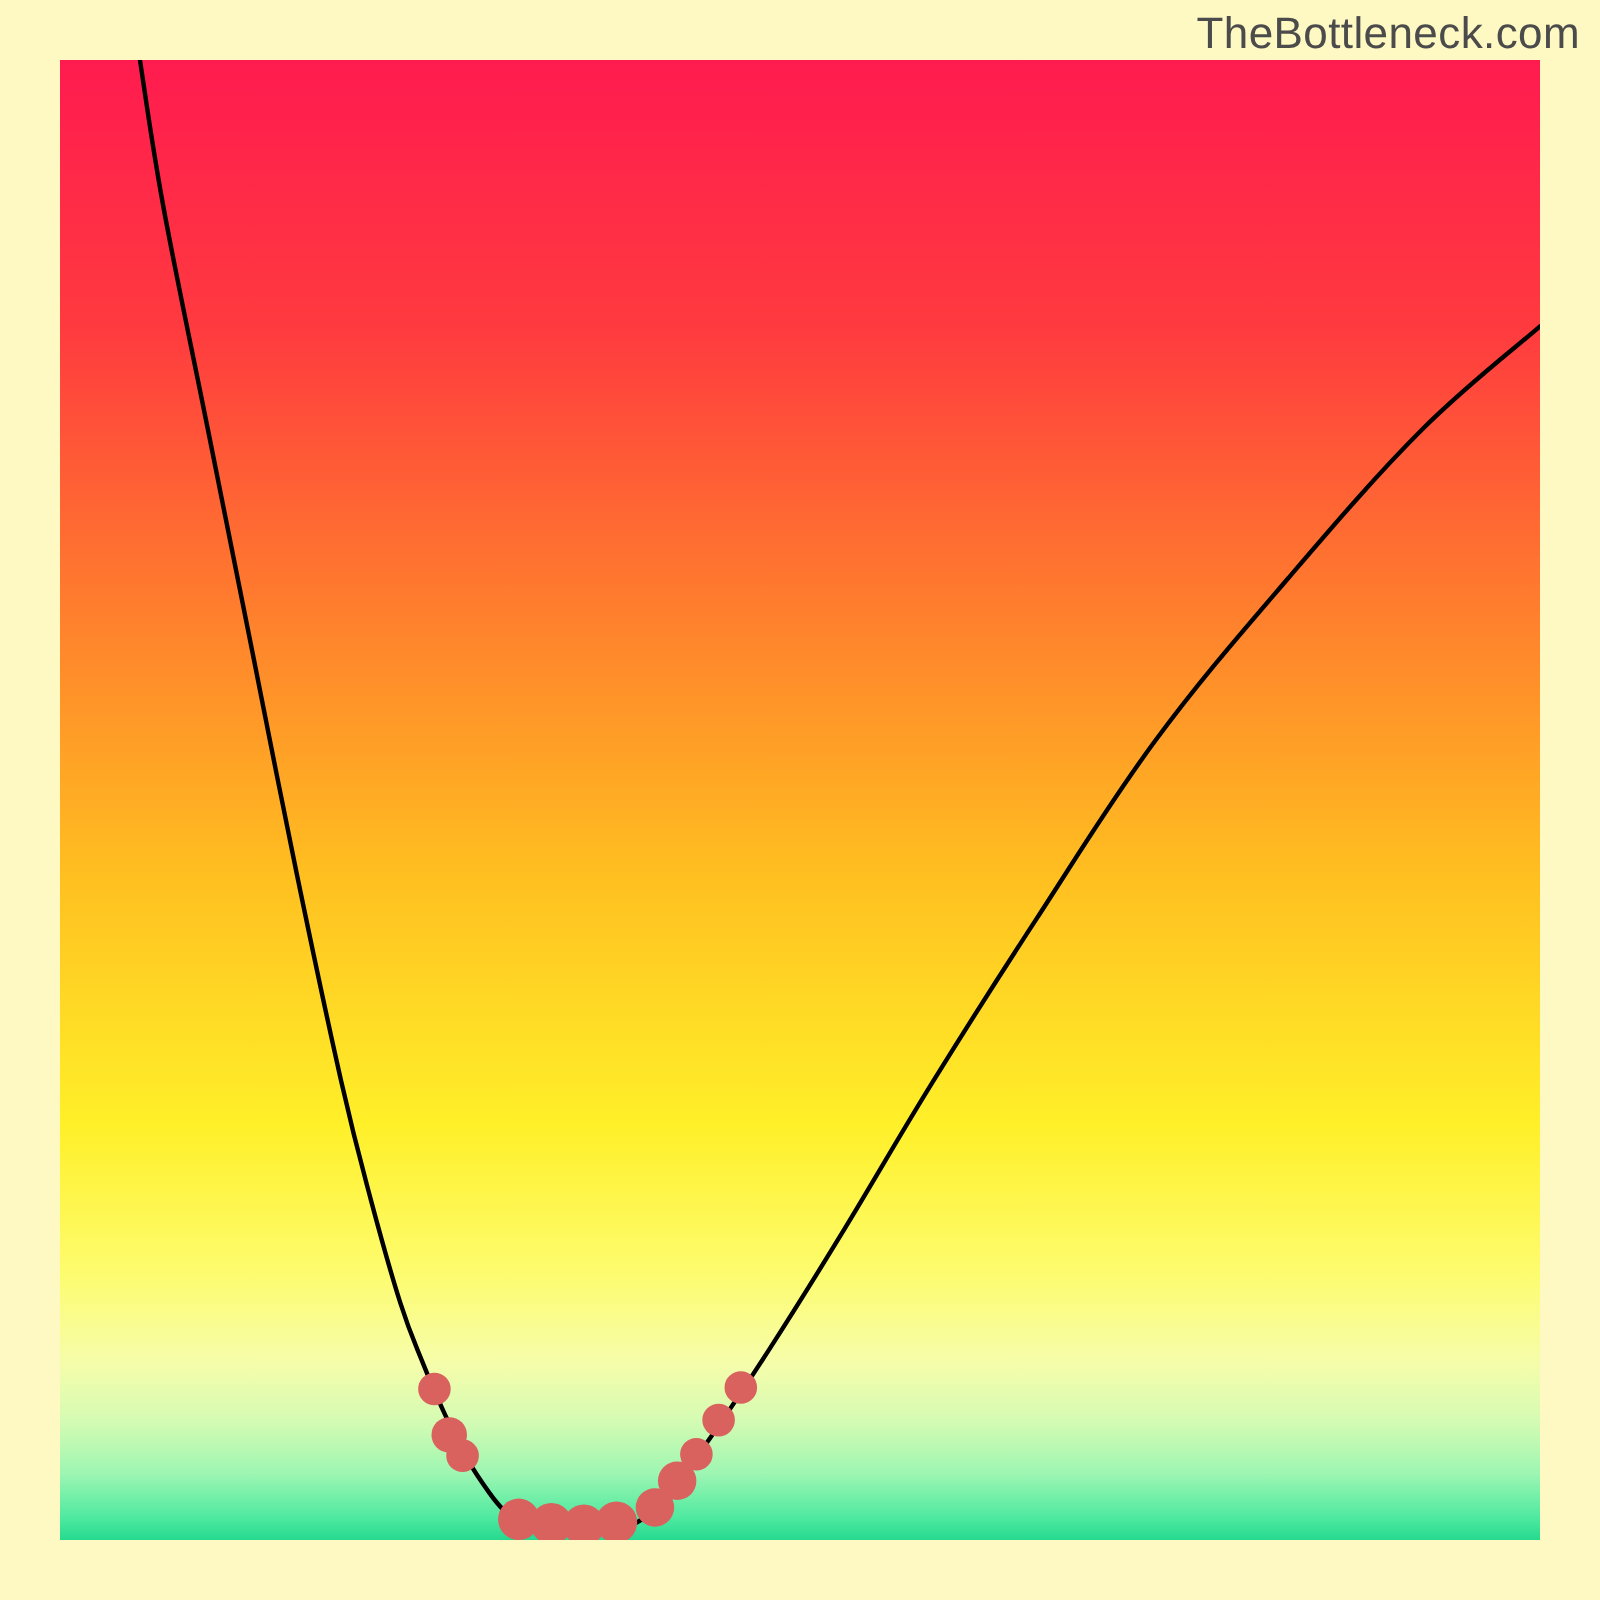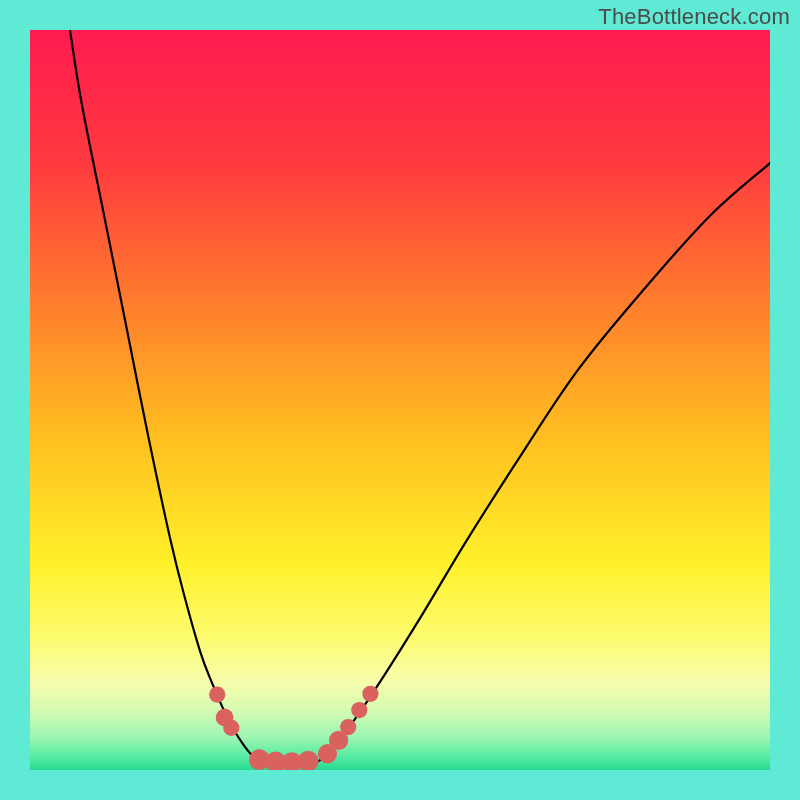--- a/index.html
+++ b/index.html
@@ -9,21 +9,21 @@
     height: 800px;
     background: #000;
     font-family: Arial, Helvetica, sans-serif;
     overflow: hidden;
   }
   .frame {
     position: absolute;
     top: 0; left: 0;
     width: 800px;
     height: 800px;
-    background: #5eead4;
+    background: #fef9c3;
   }
   .watermark {
     position: absolute;
     top: 4px;
     right: 10px;
     color: #4b4b4b;
     font-size: 22px;
     font-weight: 400;
     letter-spacing: 0.2px;
     z-index: 20;

